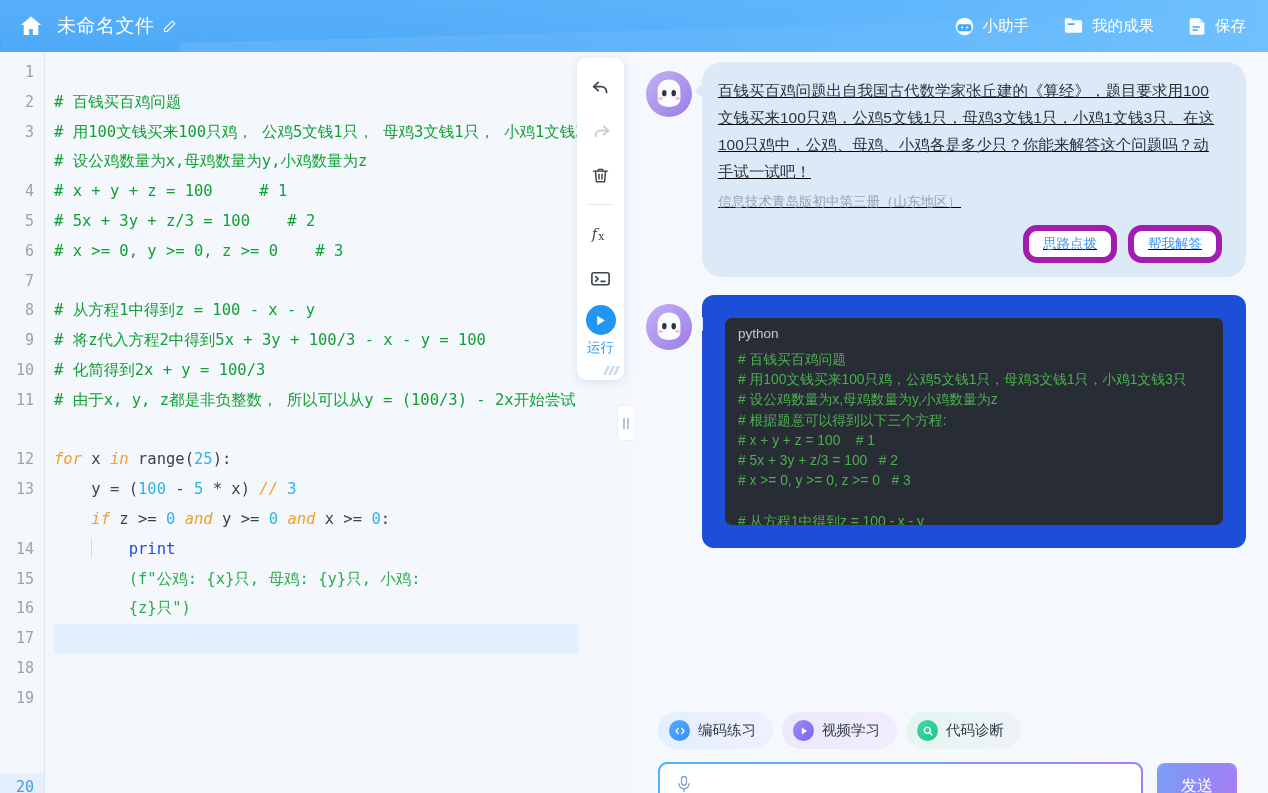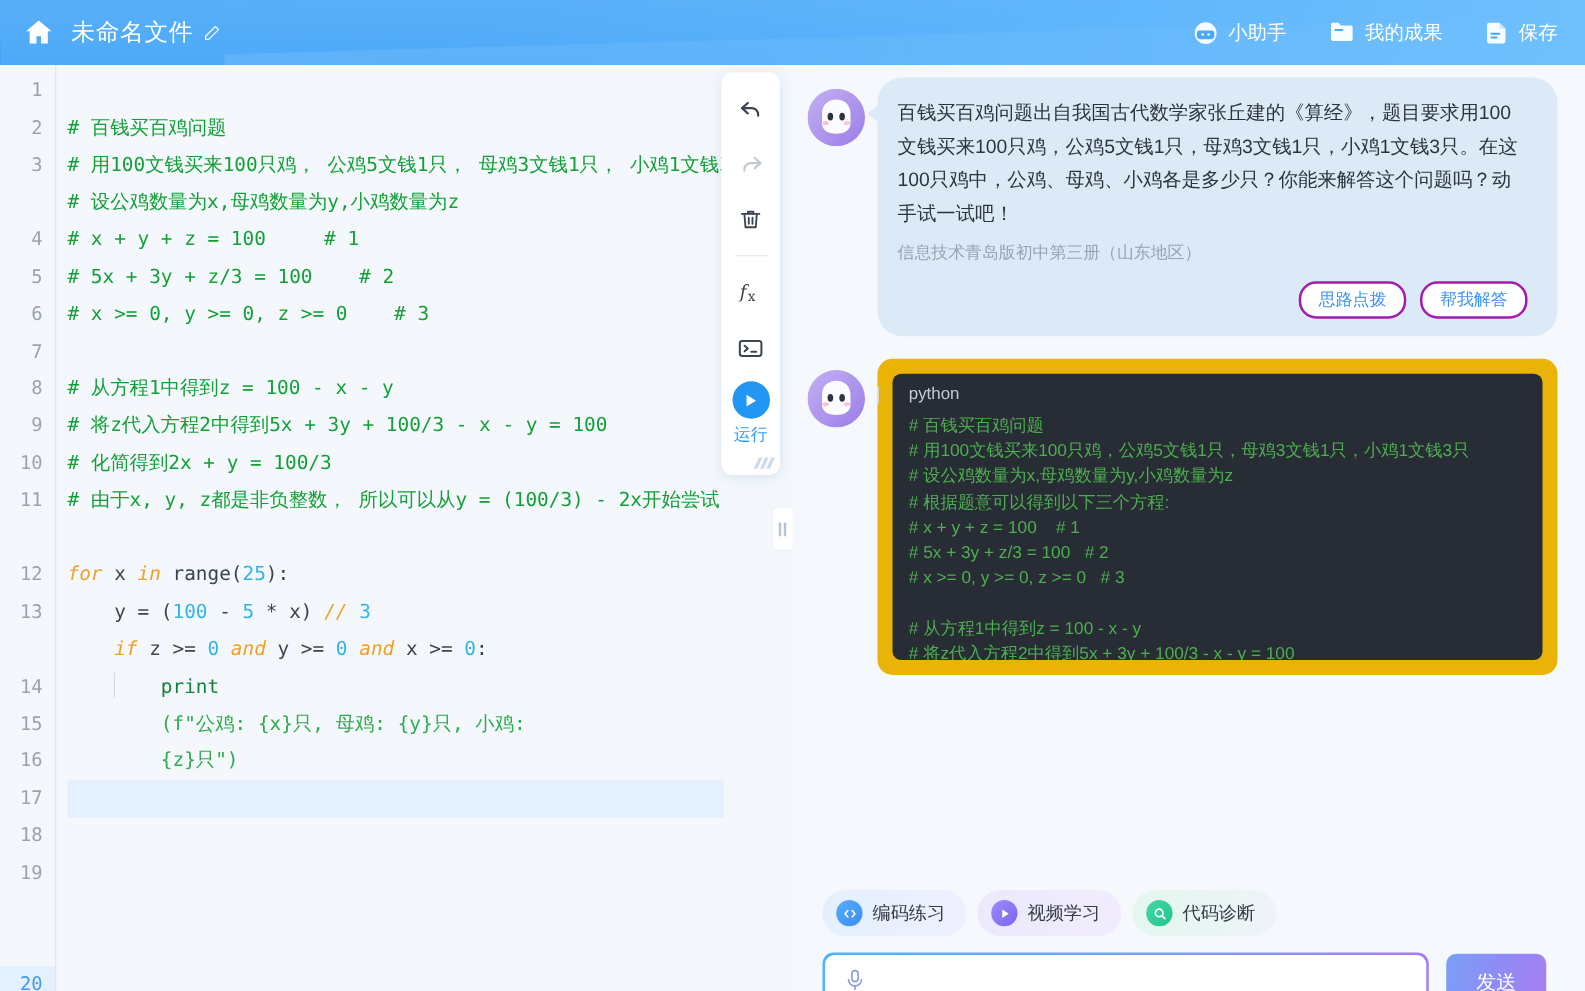--- a/index.html
+++ b/index.html
@@ -58,21 +58,21 @@
   .ln.tall3 { height: 89.4px; }
   .gutter .ln.active { color: #3d9bf0; background: #e4f0fd; }
   .cl { height: 29.8px; line-height: 29.8px; white-space: pre; }
   .cl.wrapped { white-space: pre-wrap; padding-left: 42px; text-indent: -42px; height: auto; }
   .cl.active { background: #e4f0fd; width: 525px; }
   .cmt { color: #12a035; }
   .kw  { color: #f0a027; font-style: italic; }
   .num { color: #32b4e6; }
   .str { color: #2eab4b; }
   .pln { color: #3a4350; }
-  .fn  { color: #15803d; }
+  .fn  { color: #1d4ed8; }
   .indent-guide {
     display: inline-block; width: 0; border-left: 1px solid #d4dde7;
     height: 20px; vertical-align: -4px; margin-right: -1px;
   }
 
   
   .toolbar {
     position: absolute; left: 577px; top: 58px; width: 47px; height: 322px;
     background: #ffffff; border-radius: 9px;
     box-shadow: 0 2px 10px rgba(80,120,170,0.17);
@@ -102,38 +102,38 @@
   .chat {
     position: absolute; top: 52px; left: 634px; width: 634px; height: 741px;
     background: #f5f8fc;
   }
   .chat-scroll { position: absolute; top: 0; left: 0; width: 634px; height: 600px; overflow: hidden; padding: 10px 22px 0 12px; }
 
   .msg { display: flex; gap: 10px; margin-bottom: 18px; }
   .avatar { flex: 0 0 46px; width: 46px; height: 46px; border-radius: 50%; margin-top: 9px; }
   .bubble {
     position: relative; flex: 1;
-    background: #dceaf7; border-radius: 20px; padding: 15px 24px 14px 16px;
+    background: #dceaf7; border-radius: 20px; padding: 15px 24px 14px 16px; text-decoration: underline;
   }
   .bubble::before {
     content: ""; position: absolute; left: -8px; top: 22px;
     border-top: 7px solid transparent; border-bottom: 7px solid transparent;
     border-right: 9px solid #dceaf7;
   }
   .bubble-text { color: #2b3440; font-size: 15.5px; line-height: 27px; }
   .bubble-src { color: #96a3b2; font-size: 13.5px; margin-top: 8px; }
   .bubble-actions { display: flex; justify-content: flex-end; gap: 11px; margin-top: 14px; }
   .pill {
-    background: #fff; border: 2px solid #a21caf; color: #3d93f2;
+    background: #fff; border: 6px solid #a21caf; color: #3d93f2;
     border-radius: 14px; padding: 4px 14px; font-size: 13.5px; cursor: pointer;
   }
 
   .codebubble {
     position: relative; flex: 1;
-    background: #eab308; border-radius: 12px; padding: 12px;
+    background: #1d4ed8; border-radius: 12px; padding: 23px;
     height: 253px; overflow: hidden;
   }
   .codebubble::before {
     content: ""; position: absolute; left: -8px; top: 22px;
     border-top: 7px solid transparent; border-bottom: 7px solid transparent;
     border-right: 9px solid #dceaf7;
   }
   .codeblock { background: #282c34; border-radius: 7px; overflow: hidden; height: 100%; }
   .codeblock-hdr { color: #c4cbd6; font-size: 13.5px; padding: 8px 13px 6px 13px; }
   .codeblock-body {

